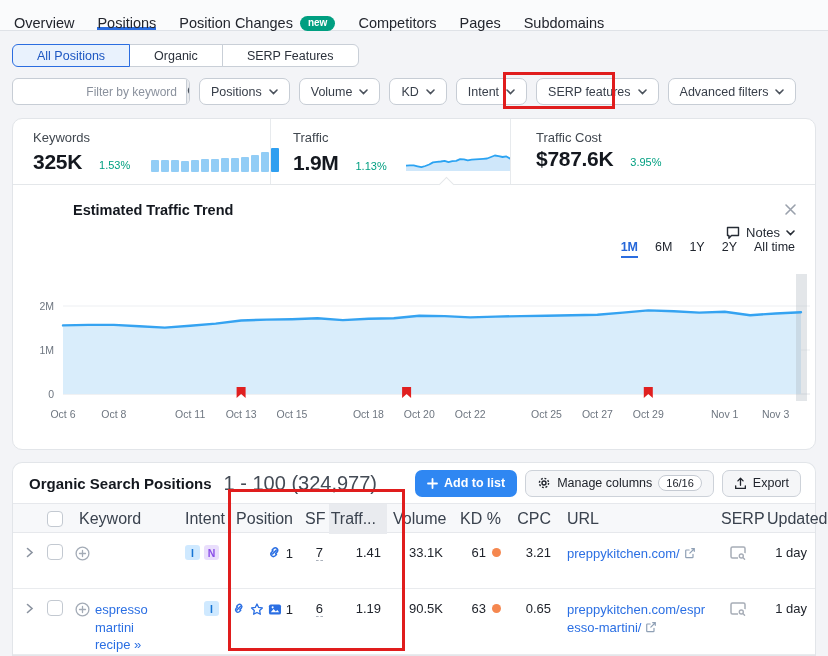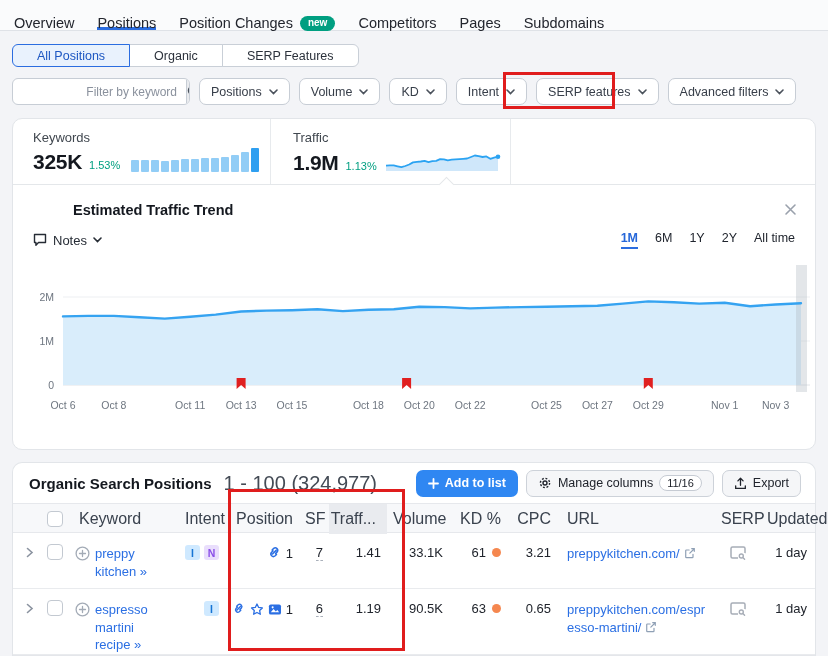--- a/index.html
+++ b/index.html
@@ -77,37 +77,37 @@
     border:1px solid #e2e5e9; border-radius:10px;
   }
   #stats-card { top:118px; height:332px; }
 
   .stats-row { display:flex; height:66px; border-bottom:1px solid #e4e7ea; }
   .stat { padding:11px 0 0 20px; }
   .stat-1 { width:258px; border-right:1px solid #e7eaed; }
   .stat-2 { width:240px; border-right:1px solid #e7eaed; padding-left:22px; }
   .stat-3 { flex:1; padding-left:25px; }
   .stat-label { font-size:13px; color:#40474f; }
-  .stat-line { display:flex; align-items:flex-end; gap:7px; margin-top:3px;text-align:center; }
+  .stat-line { display:flex; align-items:flex-end; gap:17px; margin-top:3px;text-align:center; }
   .stat-value { font-size:21px; font-weight:bold; color:#14181f; letter-spacing:-0.3px; line-height:1; }
   .stat-change { font-size:11px; color:#009f81; padding-bottom:1px; }
   .kw-bars { display:flex; align-items:flex-end; gap:2px; height:24px; margin-left:4px; }
   .kw-bars span { width:8px; background:#92cdf6; border-radius:1px; display:block; }
   .kw-bars span:last-child { background:#2f9ff0; }
   .caret-up {
     position:absolute; left:428px; top:60px; width:11px; height:11px;
     background:#fff; border-left:1px solid #e4e7ea; border-top:1px solid #e4e7ea;
     transform:rotate(45deg); z-index:2;
   }
 
   .trend-head { display:flex; align-items:center; padding:16px 16px 0 20px; }
   .trend-title { font-size:14.5px; font-weight:bold; color:#14181f;margin-left:40px; }
   .trend-close { margin-left:auto; cursor:pointer; padding:2px; }
 
-  .trend-sub { display:flex; align-items:center; padding:0 20px; margin-top:13px; }
+  .trend-sub { display:flex; align-items:flex-end; padding:0 20px; margin-top:7px;flex-direction:column; }
   .notes-btn { display:flex; align-items:center; gap:6px; font-size:13px; color:#262c35; cursor:pointer; }
   .ranges { margin-left:auto; display:flex; gap:17px; font-size:12.5px; color:#20252e; }
   .range-item { cursor:pointer; padding-bottom:4px; }
   .range-item.active { color:#2667d9; box-shadow: inset 0 -2px 0 #2b6de0; font-weight:bold;}
   .axis { font-size:10.5px; fill:#6e7680; font-family:"Liberation Sans",sans-serif; }
 
   
   #table-card { top:462px; height:200px; border-bottom:0; border-radius:10px 10px 0 0; }
   .table-head { display:flex; align-items:center; height:40px; padding:0 14px 0 16px; gap:8px; }
   .table-title { font-size:15px; font-weight:bold; color:#14181f; }
@@ -264,20 +264,27 @@
       <div class="stat-line">
         <span class="stat-value">1.9M</span>
         <span class="stat-change">1.13%</span>
         <svg id="traffic-spark" width="118" height="25">
             <polygon points="2,23 2.0,17.7 5.9,17.4 9.7,17.4 13.6,18.3 17.4,19.2 21.3,18.0 25.2,16.5 29.0,14.4 32.9,13.8 36.8,13.5 40.6,12.9 44.5,14.1 48.3,13.2 52.2,12.9 56.1,11.1 59.9,11.4 63.8,12.3 67.7,11.7 71.5,11.4 75.4,11.1 79.2,10.8 83.1,10.5 87.0,9.0 90.8,7.5 94.7,8.1 98.6,9.0 102.4,8.4 106.3,10.8 110.1,9.6 114.0,8.7 114.0,23" fill="#cfe7fa"></polygon>
             <polyline points="2.0,17.7 5.9,17.4 9.7,17.4 13.6,18.3 17.4,19.2 21.3,18.0 25.2,16.5 29.0,14.4 32.9,13.8 36.8,13.5 40.6,12.9 44.5,14.1 48.3,13.2 52.2,12.9 56.1,11.1 59.9,11.4 63.8,12.3 67.7,11.7 71.5,11.4 75.4,11.1 79.2,10.8 83.1,10.5 87.0,9.0 90.8,7.5 94.7,8.1 98.6,9.0 102.4,8.4 106.3,10.8 110.1,9.6 114.0,8.7" fill="none" stroke="#2ba3f2" stroke-width="1.8" stroke-linejoin="round"></polyline>
             <circle cx="114" cy="8.699999999999996" r="2.3" fill="#2ba3f2"></circle>
           </svg>
       </div>
     </div>
+    <div class="stat stat-3">
+      <div class="stat-label">Traffic Cost</div>
+      <div class="stat-line">
+        <span class="stat-value">$787.6K</span>
+        <span class="stat-change">3.95%</span>
+      </div>
+    </div>
   </div>
   <div class="caret-up"></div>
 
   <div class="trend-head">
     <div class="trend-title">Estimated Traffic Trend</div>
     <div class="trend-close">
       <svg width="13" height="13" viewBox="0 0 13 13">
         <path d="M2 2l9 9M11 2l-9 9" stroke="#9aa1ac" stroke-width="1.6" stroke-linecap="round"></path>
       </svg>
     </div>
@@ -340,21 +347,21 @@
           <path d="M5.5 1v9M1 5.5h9" stroke="#fff" stroke-width="1.8" stroke-linecap="round"></path>
         </svg>
       <span>Add to list</span>
     </button>
     <button class="btn btn-gray">
       <svg width="14" height="14" viewBox="0 0 14 14">
         <circle cx="7" cy="7" r="2" fill="none" stroke="#20242c" stroke-width="1.4"></circle>
         <circle cx="7" cy="7" r="4.6" fill="none" stroke="#20242c" stroke-width="1.4" stroke-dasharray="1.9 1.7"></circle>
       </svg>
       <span>Manage columns</span>
-      <span class="pill">11/16</span>
+      <span class="pill">16/16</span>
     </button>
     <button class="btn btn-gray">
       <svg width="13" height="13" viewBox="0 0 14 14">
         <path d="M7 9V1.8M4.2 4.2L7 1.4l2.8 2.8" fill="none" stroke="#20242c" stroke-width="1.4" stroke-linecap="round" stroke-linejoin="round"></path>
         <path d="M1.8 9.5v2.7h10.4V9.5" fill="none" stroke="#20242c" stroke-width="1.4" stroke-linecap="round"></path>
       </svg>
       <span>Export</span>
     </button>
   </div>
 
@@ -388,21 +395,20 @@
         </svg>
     </div>
     <div class="chk-cell">
         <div class="chk"></div>
       </div>
     <div class="cell kw-cell">
       <svg width="15" height="15" viewBox="0 0 15 15" style="flex:none;margin-top:1px">
         <circle cx="7.5" cy="7.5" r="6.4" fill="none" stroke="#a3abb6" stroke-width="1.3"></circle>
         <path d="M7.5 4.5v6M4.5 7.5h6" stroke="#a3abb6" stroke-width="1.3" stroke-linecap="round"></path>
       </svg>
-      <span class="link">preppy kitchen »</span>
     </div>
     <div class="cell">
         <div class="intent-badges">
       <span class="ibadge i">I</span>
       <span class="ibadge n">N</span>
     </div>
       </div>
     <div class="cell pos-cell">
       <svg width="16" height="16" viewBox="0 0 16 16">
         <path d="M6.2 9.8l3.6-3.6M9.3 9.3l1.6-1.6a2.5 2.5 0 0 0-3.5-3.5L5.8 5.8M6.7 6.7L5.1 8.3a2.5 2.5 0 0 0 3.5 3.5l1.6-1.6" transform="translate(0.3,-0.8)" fill="none" stroke="#2b6fe3" stroke-width="1.5" stroke-linecap="round"></path>

